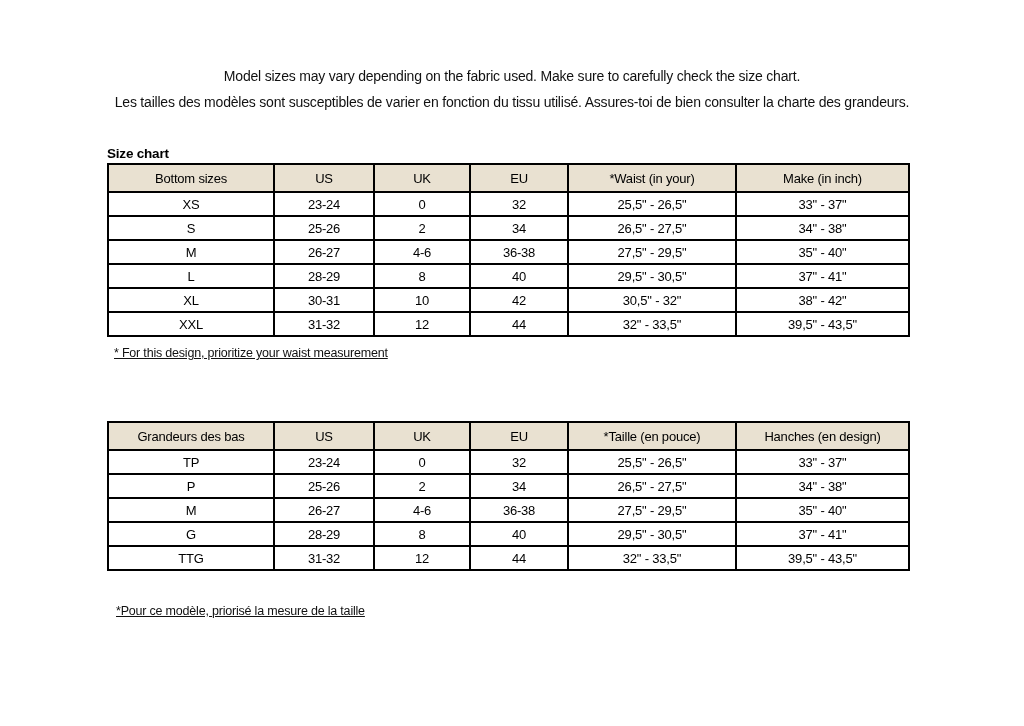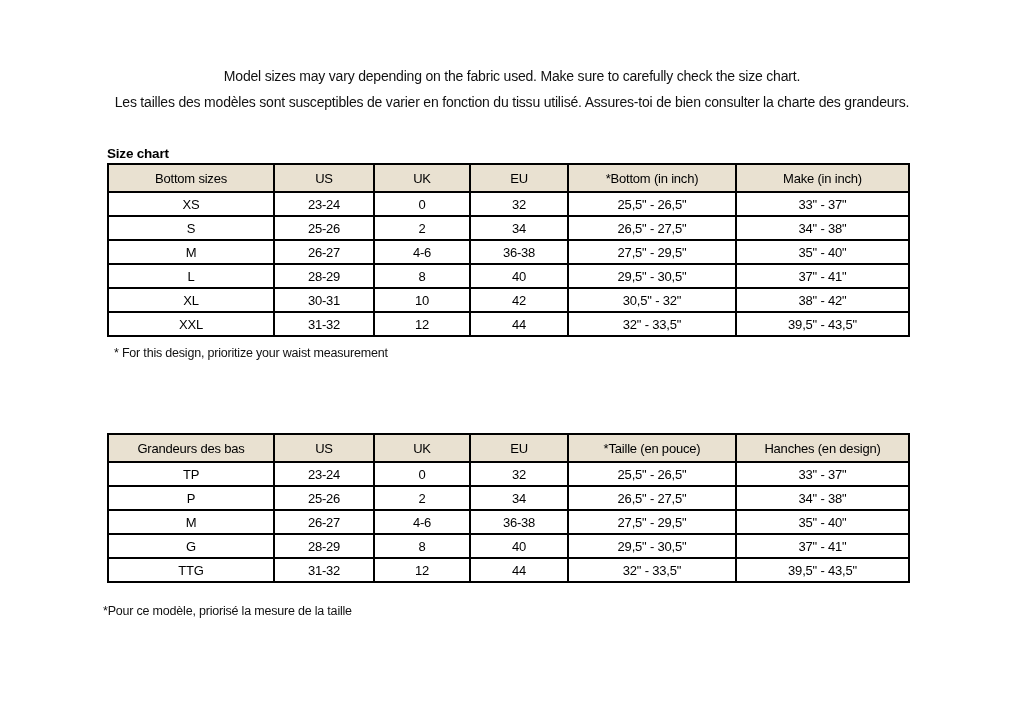--- a/index.html
+++ b/index.html
@@ -42,21 +42,21 @@
   table.size-table {
     position: absolute;
     left: 107px;
     width: 801px;
     border-collapse: collapse;
     table-layout: fixed;
     font-size: 13px;
     background: #0c4a6e;
   }
   .table-1 { top: 163px; }
-  .table-2 { top: 433px; }
+  .table-2 { top: 421px; }
   table.size-table th,
   table.size-table td {
     border: 2px solid var(--border, #000000);
     text-align: center;
     vertical-align: middle;
     padding: 0 2px;
     overflow: hidden;
     white-space: nowrap;
   }
   table.size-table th {
@@ -65,23 +65,24 @@
     height: 28px;
   }
   table.size-table td {
     height: 24px;
     background: #ffffff;
   }
   .footnote {
     position: absolute;
     font-size: 12.5px;
     color: #111111;
+    text-decoration: underline;
   }
   .footnote-1 { left: 114px; top: 346px; }
-  .footnote-2 { left: 103px; top: 604px; }
+  .footnote-2 { left: 116px; top: 604px; }
 </style>
 </head>
 <body>
 
 <div class="page">
 
   <p class="intro intro-en">Model sizes may vary depending on the fabric used. Make sure to carefully check the size chart.</p>
 
   <p class="intro intro-fr">Les tailles des modèles sont susceptibles de varier en fonction du tissu utilisé. Assures-toi de bien consulter la charte des grandeurs.</p>
 
@@ -95,21 +96,21 @@
       <col style="width:98px">
         <col style="width:168px">
         <col style="width:173px">
     </colgroup>
   <thead>
         <tr>
           <th>Bottom sizes</th>
           <th>US</th>
           <th>UK</th>
           <th>EU</th>
-          <th>*Bottom (in inch)</th>
+          <th>*Waist (in your)</th>
           <th>Make (in inch)</th>
         </tr>
       </thead>
       <tbody>
         <tr>
           <td>XS</td>
           <td>23-24</td>
           <td>0</td>
           <td>32</td>
           <td>25,5" - 26,5"</td>

